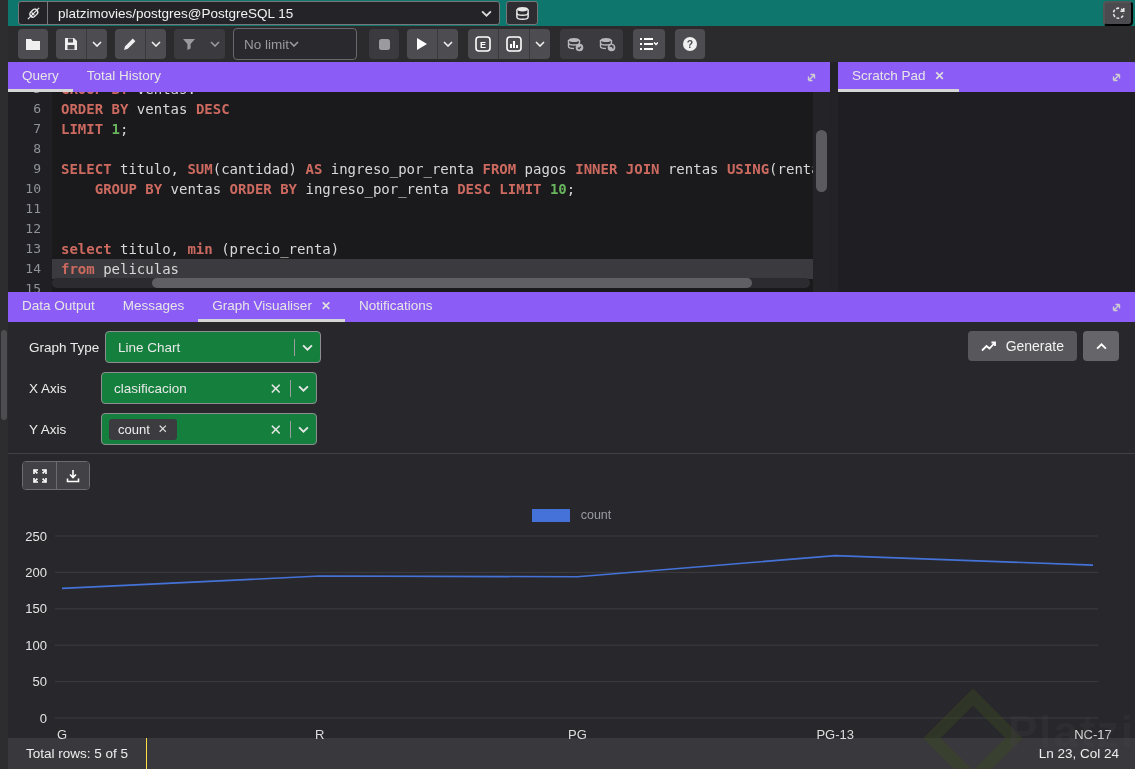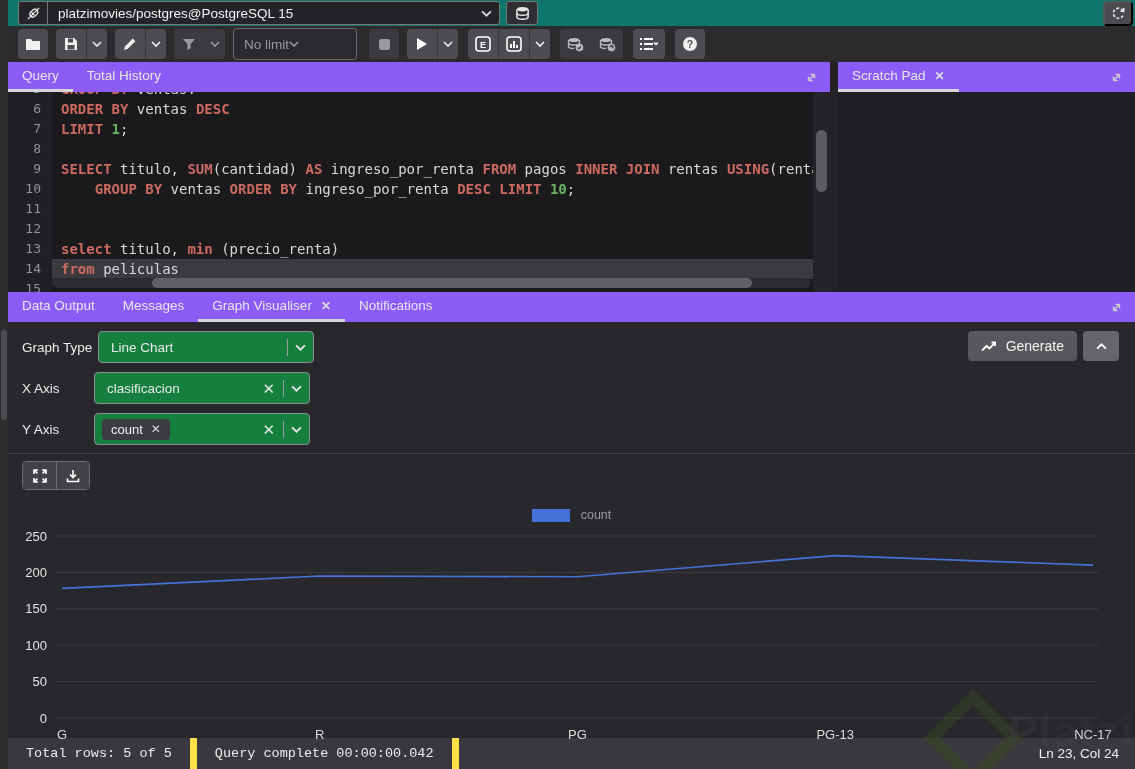--- a/index.html
+++ b/index.html
@@ -51,21 +51,21 @@
   .vscroll{position:absolute;right:0;top:0;width:17px;height:100%;background:#242428;}
   .vscroll .thumb{position:absolute;left:3px;top:38px;width:11px;height:62px;background:#5b5b5f;border-radius:6px;}
   .hscroll{position:absolute;left:44px;right:20px;bottom:4px;height:10px;background:#2c2c30;border-radius:5px;}
   .hscroll .thumb{position:absolute;left:100px;width:600px;top:0;height:10px;background:#606064;border-radius:5px;}
   .scratch-body{flex:1;background:#1f1f23;border:none;resize:none;color:#ddd;font-family:"DejaVu Sans Mono",monospace;}
 
   
   .bottom{flex:1;display:flex;flex-direction:column;background:#28282c;min-height:0;}
   .controls{position:relative;padding:9px 0 4px 14px;border-bottom:1px solid #404045;background:#28282c;flex:0 0 auto;}
   .ctrl-row{display:flex;align-items:center;margin-bottom:9px;}
-  .ctrl-label{width:72px;font-size:13.5px;color:#ececec;flex:0 0 auto;}
+  .ctrl-label{width:72px;font-size:13.5px;color:#ececec;flex:0 0 auto;margin-left:7px;}
   .gselect{width:200px;height:30px;background:#15803d;border:1px solid #8d8d92;border-radius:4px;display:flex;align-items:center;padding:0 7px;font-size:13.5px;}
   .gselect .val{flex:1;padding-left:5px;white-space:nowrap;overflow:hidden;}
   .gsep{width:1px;height:17px;background:#9b9ba0;margin:0 7px 0 7px;flex:0 0 auto;}
   .clear-x{color:#e6e6e6;font-size:15px;line-height:1;margin:0 1px;}
   .chip{background:#3b3b40;border-radius:3px;padding:3px 9px;font-size:13px;display:flex;align-items:center;gap:8px;color:#eee;}
   .chip .chip-x{font-size:12px;color:#ddd;}
   .generate-btn{position:absolute;right:58px;top:9px;height:30px;background:#58585c;border:none;border-radius:4px;color:#f2f2f2;display:flex;align-items:center;gap:9px;padding:0 13px;font-size:14px;cursor:pointer;}
   .collapse-btn{position:absolute;right:16px;top:9px;width:36px;height:30px;background:#66666a;border:none;border-radius:4px;display:flex;align-items:center;justify-content:center;cursor:pointer;}
 
   .chart-tools{padding:7px 0 0 14px;flex:0 0 auto;}
@@ -76,21 +76,21 @@
   .chart-wrap{position:relative;flex:1;min-height:0;}
   .legend{position:absolute;top:18px;left:0;right:0;display:flex;justify-content:center;align-items:center;gap:11px;}
   .legend-swatch{width:38px;height:13px;background:#4472d8;}
   .legend-label{color:#9a9aa2;font-size:12.5px;}
   svg.chart{position:absolute;left:0;top:0;}
   .ytick{fill:#e4e4e4;font-family:"Liberation Sans",sans-serif;font-size:13px;}
   .xtick{fill:#dcdcdc;font-family:"Liberation Sans",sans-serif;font-size:13px;}
 
   
   .statusbar{height:31px;background:#39393d;display:flex;align-items:center;font-size:13.5px;color:#ededed;flex:0 0 auto;}
-  .sb-seg{padding:0 18px;height:100%;display:flex;align-items:center;border-right:7px solid #fde047;font-family:Liberation Mono, monospace;}
+  .sb-seg{padding:0 18px;height:100%;display:flex;align-items:center;border-right:1px solid #fde047;}
   .sb-right{margin-left:auto;padding-right:16px;}
 
   
   .watermark{position:absolute;left:930px;top:695px;width:300px;height:100px;pointer-events:none;z-index:6;opacity:.55;}
   .wm-diamond{position:absolute;left:8px;top:8px;width:46px;height:46px;border:12px solid #3c4a20;transform:rotate(45deg);opacity:.8;}
   .wm-text{position:absolute;left:78px;top:12px;font-size:44px;font-weight:bold;color:#46464e;opacity:.35;letter-spacing:2px;}
 
   .ico{display:block;}
 </style>
 </head>
@@ -507,21 +507,20 @@
             <text class="xtick" x="311.75" y="249" text-anchor="middle">R</text>
             <text class="xtick" x="569.5" y="249" text-anchor="middle">PG</text>
             <text class="xtick" x="827.25" y="249" text-anchor="middle">PG-13</text>
             <text class="xtick" x="1085" y="249" text-anchor="middle">NC-17</text>
           </svg>
       </div>
     </div>
 
     <div class="statusbar">
       <span class="sb-seg">Total rows: 5 of 5</span>
-      <span class="sb-seg">Query complete 00:00:00.042</span>
       <span class="sb-right">Ln 23, Col 24</span>
     </div>
   </div>
 
   <div class="watermark">
     <span class="wm-diamond"></span>
     <span class="wm-text">Platzi</span>
   </div>
 </div>
 

